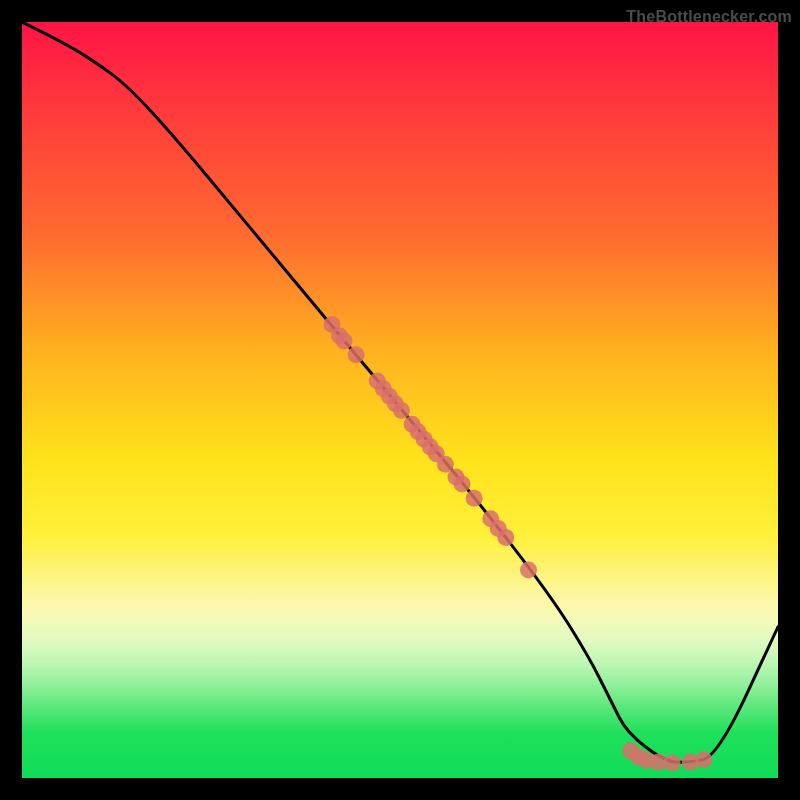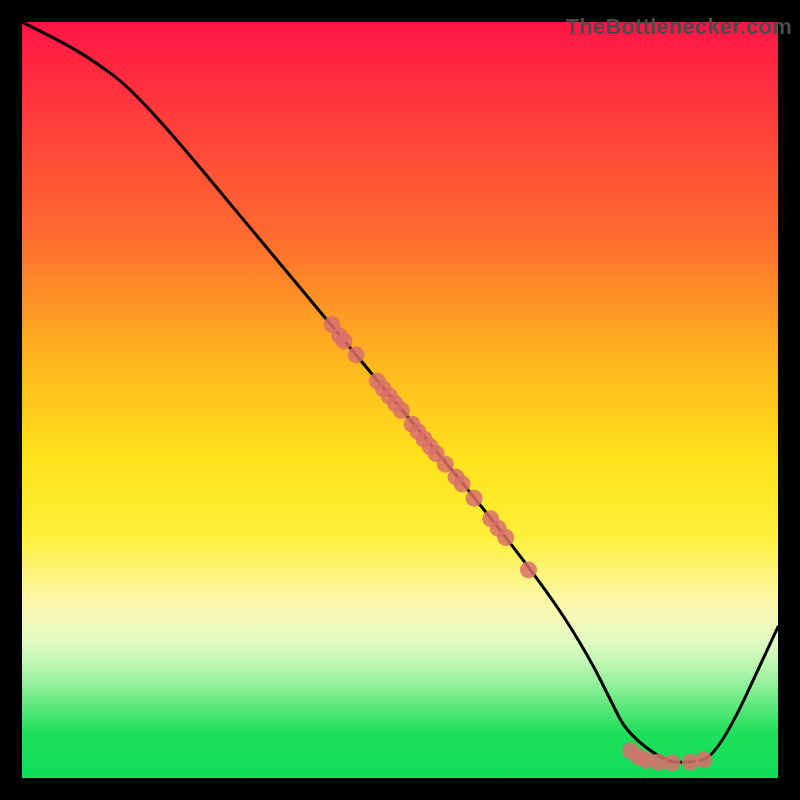--- a/index.html
+++ b/index.html
@@ -37,24 +37,24 @@
       #e3fac0 81.5%,
       #c9f8b8 84%,
       #9df2a1 87%,
       #5de87c 90.5%,
       #1fe05a 94%,
       #10dc58 100%
     );
   }
   .watermark {
     position: absolute;
-    top: 14px;
+    top: 8px;
     right: 8px;
     color: #4b4b4b;
-    font-size: 22px;
+    font-size: 16px;
     font-weight: 600;
     letter-spacing: 0.2px;
     user-select: none;
   }
   svg.curve {
     position: absolute;
     inset: 0;
     width: 100%;
     height: 100%;
   }

